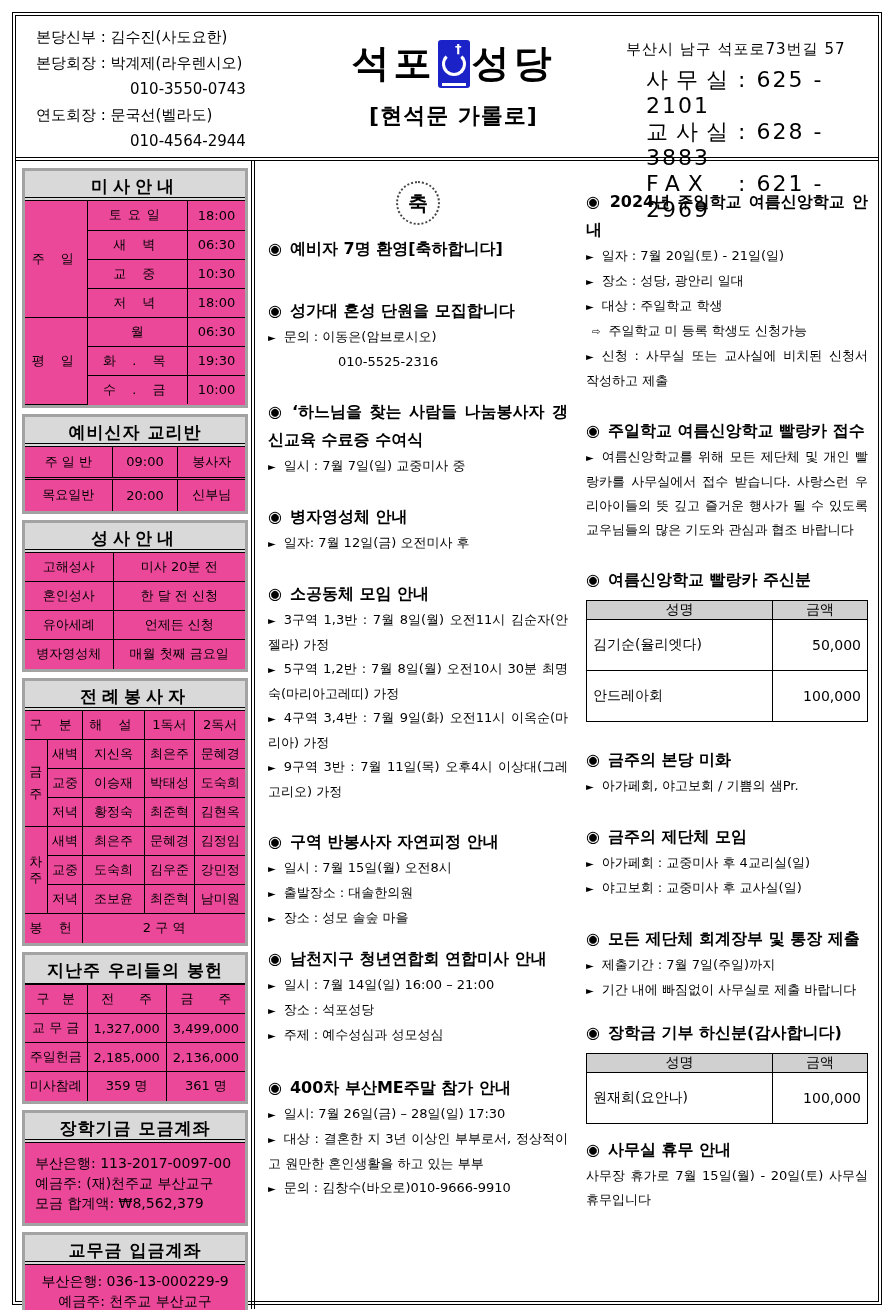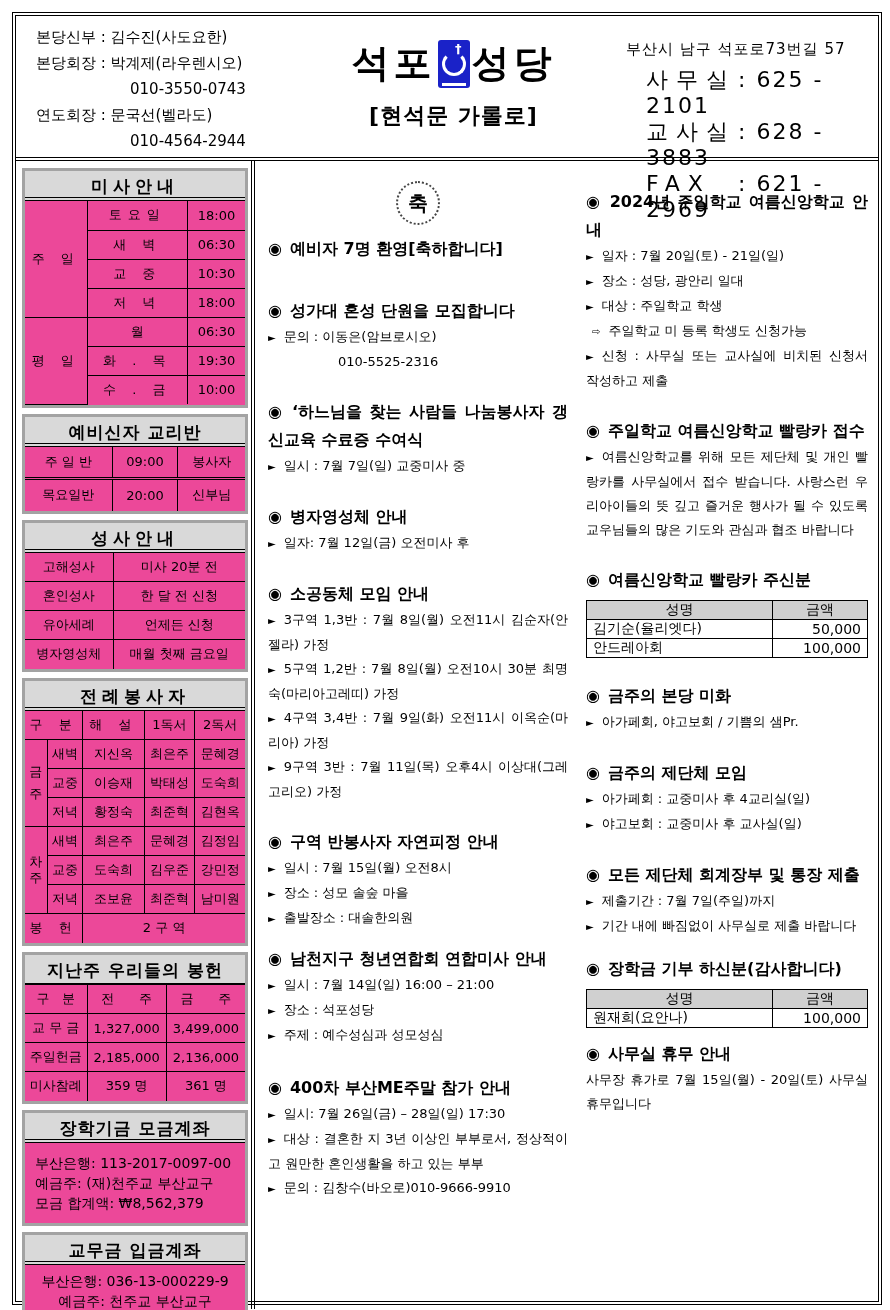--- a/index.html
+++ b/index.html
@@ -46,21 +46,21 @@
   .sec { margin-bottom: 24px; }
   .sec h3 { font-size: 16px; font-weight: bold; line-height: 28px; text-align: justify; }
   .sec h3 .bullet { font-weight: normal; margin-right: 8px; }
   .sec p { font-size: 13px; line-height: 24px; text-align: justify; }
   .tri { font-size: 10px; margin-right: 8px; }
   .indent { padding-left: 70px; }
   .congrats { text-align: center; margin-bottom: 10px; }
   .congrats .badge { display:inline-block; width: 44px; height: 44px; border-radius: 50%; border: 2px dotted #444; font-size: 20px; font-weight: bold; line-height: 40px; text-align: center; }
   table.don { border-collapse: collapse; width: 100%; font-size: 14px; margin-top: 6px; }
   table.don th { background: #d0d0d0; font-weight: normal; border: 1px solid #000; height: 19px; }
-  table.don td { border: 1px solid #000; height: 19px; padding: 0 6px; }
+  table.don td { border: 1px solid #000; height: 19px; padding: 16px 6px; }
   table.don td.amt { text-align: right; }
 </style>
 </head>
 <body>
 
 <div class="frame">
 
   <div class="header">
     <div class="hleft">
       <div class="row"><span>본당신부</span> : <span>김수진(사도요한)</span></div>
@@ -299,22 +299,22 @@
     <div class="sec">
       <h3><span class="bullet">◉</span><span>소공동체 모임 안내</span></h3>
       <p><span class="tri">►</span><span>3구역 1,3반 : 7월 8일(월) 오전11시 김순자(안젤라) 가정</span></p>
       <p><span class="tri">►</span><span>5구역 1,2반 : 7월 8일(월) 오전10시 30분 최명숙(마리아고레띠) 가정</span></p>
       <p><span class="tri">►</span><span>4구역 3,4반 : 7월 9일(화) 오전11시 이옥순(마리아) 가정</span></p>
       <p><span class="tri">►</span><span>9구역 3반 : 7월 11일(목) 오후4시 이상대(그레고리오) 가정</span></p>
     </div>
     <div class="sec" style="margin-bottom:14px">
       <h3><span class="bullet">◉</span><span>구역 반봉사자 자연피정 안내</span></h3>
       <p><span class="tri">►</span><span>일시 : 7월 15일(월) 오전8시</span></p>
+      <p><span class="tri">►</span><span>출발장소 : 대솔한의원</span></p>
       <p><span class="tri">►</span><span>장소 : 성모 솔숲 마을</span></p>
-      <p><span class="tri">►</span><span>출발장소 : 대솔한의원</span></p>
     </div>
     <div class="sec" style="margin-bottom:26px">
       <h3><span class="bullet">◉</span><span>남천지구 청년연합회 연합미사 안내</span></h3>
       <p><span class="tri">►</span><span>일시 : 7월 14일(일) 16:00 – 21:00</span></p>
       <p><span class="tri">►</span><span>장소 : 석포성당</span></p>
       <p><span class="tri">►</span><span>주제 : 예수성심과 성모성심</span></p>
     </div>
     <div class="sec">
       <h3><span class="bullet">◉</span><span>400차 부산ME주말 참가 안내</span></h3>
       <p><span class="tri">►</span><span>일시: 7월 26일(금) – 28일(일) 17:30</span></p>

